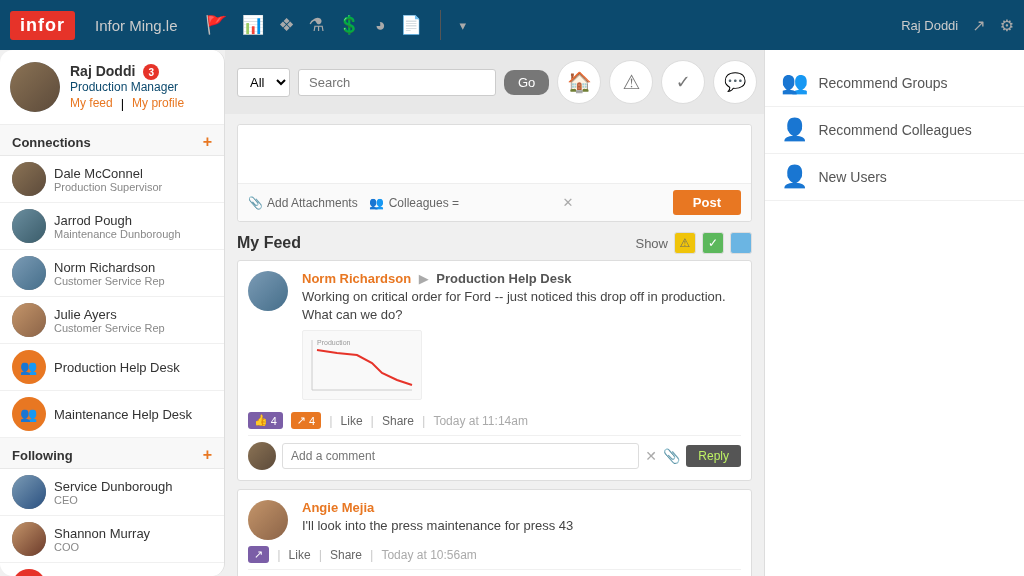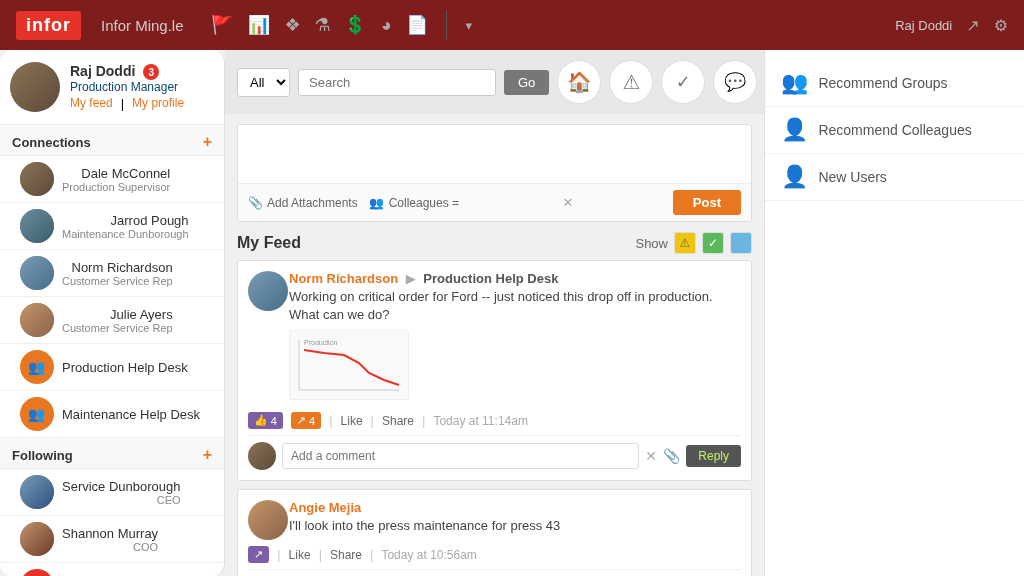--- a/index.html
+++ b/index.html
@@ -1,19 +1,19 @@
 <!DOCTYPE html>
 <html><head>
   <meta charset="utf-8">
   <style>
     * { box-sizing: border-box; margin: 0; padding: 0; }
     body { font-family: Arial, sans-serif; font-size: 13px; background: #f0f0f0; width: 1024px; height: 576px; overflow: hidden; }
 
     
-    .top-nav { background: #7f1d1d; height: 50px; display: flex; align-items: center; padding: 0 16px; gap: 12px; }
+    .top-nav { background: #0c4a6e; height: 50px; display: flex; align-items: center; padding: 0 10px; gap: 12px; }
     .infor-logo { background: #e63329; color: white; font-weight: bold; font-size: 18px; padding: 4px 10px; border-radius: 3px; letter-spacing: 1px; }
     .app-name { color: #ccc; font-size: 15px; margin-left: 8px; margin-right: 16px; }
     .nav-icons { display: flex; gap: 14px; align-items: center; }
     .nav-icon { color: #aaa; font-size: 18px; cursor: pointer; }
     .nav-icon.active { color: #e8a020; }
     .nav-divider { width: 1px; height: 30px; background: #555; margin: 0 4px; }
     .nav-dropdown { color: #aaa; font-size: 13px; cursor: pointer; }
     .nav-right { margin-left: auto; display: flex; align-items: center; gap: 14px; }
     .user-name-nav { color: #ccc; font-size: 13px; cursor: pointer; }
     .nav-right-icon { color: #aaa; font-size: 16px; cursor: pointer; }
@@ -30,28 +30,28 @@
     .avatar-sm-img { width: 34px; height: 34px; border-radius: 50%; }
     .user-info .name { font-weight: bold; font-size: 14px; color: #333; }
     .user-info .title { font-size: 12px; color: #0c4a6e; }
     .user-info .links { display: flex; gap: 8px; margin-top: 2px; }
     .user-info .link { font-size: 12px; color: #e87722; text-decoration: none; cursor: pointer; }
     .badge { background: #e63329; color: white; font-size: 10px; border-radius: 50%; width: 16px; height: 16px; display: inline-flex; align-items: center; justify-content: center; margin-left: 4px; }
 
     .section-header { display: flex; align-items: center; justify-content: space-between; padding: 8px 12px 4px; font-weight: bold; font-size: 13px; color: #333; background: #f8f8f8; border-bottom: 1px solid #e8e8e8; }
     .section-header .add-btn { color: #e87722; font-size: 16px; cursor: pointer; }
 
-    .sidebar-item { display: flex; align-items: center; gap: 8px; padding: 6px 20px; cursor: pointer; border-bottom: 1px solid #f0f0f0; text-align: right; }
+    .sidebar-item { display: flex; align-items: center; gap: 8px; padding: 6px 12px; cursor: pointer; border-bottom: 1px solid #f0f0f0; }
     .sidebar-item .item-name { font-size: 13px; color: #333; font-weight: 500; }
     .sidebar-item .item-title { font-size: 11px; color: #888; }
     .group-icon { width: 34px; height: 34px; border-radius: 50%; background: #e87722; display: flex; align-items: center; justify-content: center; color: white; font-size: 14px; flex-shrink: 0; }
     .share-icon-red { width: 34px; height: 34px; border-radius: 50%; background: #e63329; display: flex; align-items: center; justify-content: center; color: white; font-size: 14px; flex-shrink: 0; }
     .search-select { padding: 5px 8px; border: 1px solid #ccc; border-radius: 3px; font-size: 13px; background: white; }
     .search-input { padding: 5px 10px; border: 1px solid #ccc; border-radius: 3px; font-size: 13px; width: 200px; }
-    .search-btn { padding: 5px 14px; background: #777; color: white; border: none; border-radius: 3px; cursor: pointer; font-size: 13px; }
+    .search-btn { padding: 5px 14px; background: #777; color: white; border: none; border-radius: 10px; cursor: pointer; font-size: 13px; }
     .action-icon-btn { width: 44px; height: 44px; border-radius: 50%; background: white; border: 1px solid #ddd; display: flex; align-items: center; justify-content: center; cursor: pointer; font-size: 18px; color: #777; }
 
     
     .content-area { flex: 1; display: flex; flex-direction: column; overflow: hidden; }
 
     .feed-area { flex: 1; overflow-y: auto; background: #f0f0f0; padding: 0 12px 12px; }
 
     
     .compose-box { background: white; margin: 10px 0 0; border: 1px solid #ddd; border-radius: 3px; }
     .compose-textarea { width: 100%; height: 55px; border: none; padding: 10px; font-size: 13px; resize: none; outline: none; border-radius: 3px 3px 0 0; }
@@ -63,21 +63,21 @@
     
     .feed-header { display: flex; align-items: center; justify-content: space-between; padding: 10px 0 6px; }
     .feed-title { font-size: 16px; font-weight: bold; color: #333; }
     .show-filters { display: flex; align-items: center; gap: 6px; font-size: 13px; color: #666; }
     .filter-icon { width: 22px; height: 22px; border: 1px solid #ddd; border-radius: 3px; background: #ffd700; display: flex; align-items: center; justify-content: center; font-size: 12px; cursor: pointer; }
     .filter-icon-blue { background: #6bb5e3; }
     .filter-icon-check { background: #5cb85c; color: white; }
 
     
     .feed-item { background: white; border: 1px solid #ddd; border-radius: 3px; margin-bottom: 8px; padding: 10px; }
-    .feed-item-header { display: flex; align-items: flex-start; gap: 1px; margin-bottom: 6px; }
+    .feed-item-header { display: flex; align-items: flex-start; gap: 14px; margin-bottom: 6px; }
     .feed-avatar { width: 40px; height: 40px; border-radius: 50%; flex-shrink: 0; }
     .feed-avatar-img { width: 40px; height: 40px; border-radius: 50%; background: linear-gradient(135deg, #7B9BB5, #456E8A); }
     .feed-content { flex: 1; }
     .feed-author { font-weight: bold; color: #e87722; font-size: 13px; display: inline; cursor: pointer; }
     .feed-arrow { color: #aaa; margin: 0 4px; }
     .feed-target { font-weight: bold; color: #555; font-size: 13px; display: inline; cursor: pointer; }
     .feed-text { font-size: 13px; color: #444; margin-top: 2px; line-height: 1.4; }
 
     
     .chart-thumb { width: 120px; height: 70px; background: #f9f9f9; border: 1px solid #eee; margin: 6px 0; padding: 4px; border-radius: 2px; }

